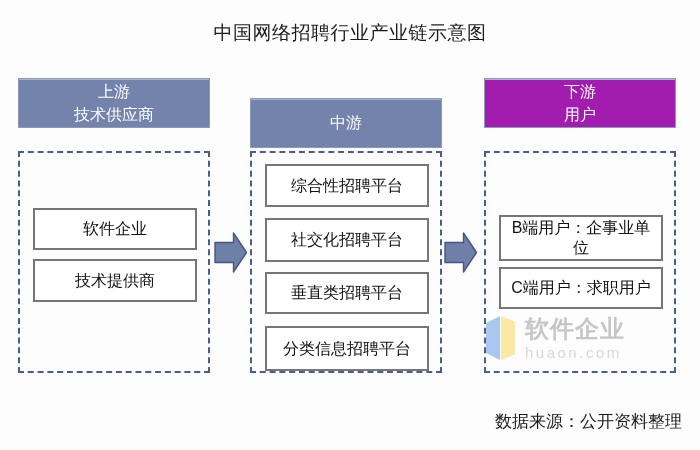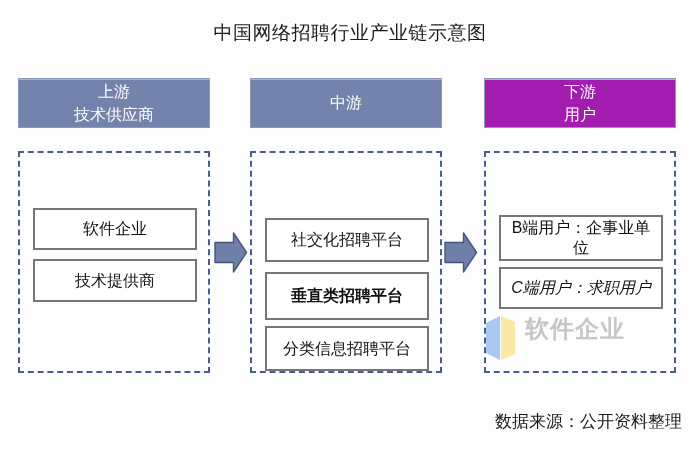--- a/index.html
+++ b/index.html
@@ -59,25 +59,25 @@
     font-size: 16px; line-height: 1.25;
     color: #111111;
     padding: 0 5px;
   }
   
   .c1 .node.n0 { top: 55px;  height: 42px; }
   .c1 .node.n1 { top: 106px; height: 43px; }
   
   .c2 .node.n0 { top: 11px;  height: 43px; }
   .c2 .node.n1 { top: 65px;  height: 44px; }
-  .c2 .node.n2 { top: 119px; height: 48px; font-weight: bold; }
+  .c2 .node.n2 { top: 119px; height: 42px; }
   .c2 .node.n3 { top: 173px; height: 45px; }
   
   .c3 .node.n0 { top: 62px;  height: 46px; }
-  .c3 .node.n1 { top: 114px; height: 42px; font-style: italic; }
+  .c3 .node.n1 { top: 114px; height: 42px; }
 
   .flow-arrow {
     position: absolute;
     top: 231px; width: 34px; height: 43px;
   }
   .flow-arrow.a1 { left: 214px; }
   .flow-arrow.a2 { left: 444px; }
 
   .watermark {
     position: absolute;
@@ -114,34 +114,35 @@
 <body>
 
 <div class="canvas">
 
   <div class="title">中国网络招聘行业产业链示意图</div>
 
   <div class="col-header c1" style="background: rgb(115, 131, 171);">
     <span>上游</span>
     <span>技术供应商</span>
   </div>
-  <div class="col-header c2" style="background: rgb(115, 131, 171);">
+  <div class="col-header c2" style="background: rgb(115, 131, 171); margin-top: 20px;">
     <span>中游</span>
   </div>
   <div class="col-header c3" style="background: #a21caf;">
     <span>下游</span>
     <span>用户</span>
   </div>
 
   <div class="dashed-box c1" style="border-color: rgb(74, 94, 142);">
     <div class="node n0">软件企业</div>
     <div class="node n1">技术提供商</div>
   </div>
 
   <div class="dashed-box c2" style="border-color: rgb(74, 94, 142);">
+    <div class="node n0">综合性招聘平台</div>
     <div class="node n1">社交化招聘平台</div>
     <div class="node n2">垂直类招聘平台</div>
     <div class="node n3">分类信息招聘平台</div>
   </div>
 
   <div class="dashed-box c3" style="border-color: rgb(74, 94, 142);">
     <div class="node n0">B端用户：企事业单位</div>
     <div class="node n1">C端用户：求职用户</div>
   </div>
 
@@ -152,18 +153,19 @@
     <polygon points="1,11.5 19.5,11.5 19.5,2 32.5,21.5 19.5,41 19.5,31.5 1,31.5" fill="#6e7fa8" stroke="#46567e" stroke-width="1.4" stroke-linejoin="round"></polygon>
   </svg>
 
   <div class="watermark">
     <div class="wm-logo">
       <div class="pane blue" style="background: rgb(169, 199, 239);"></div>
       <div class="pane yellow" style="background: rgb(251, 232, 164);"></div>
     </div>
     <div class="wm-text">
       <div class="wm-name">软件企业</div>
+      <div class="wm-domain">huaon.com</div>
     </div>
   </div>
 
   <div class="source-note">数据来源：公开资料整理</div>
 
 </div>
 
 </body></html>

